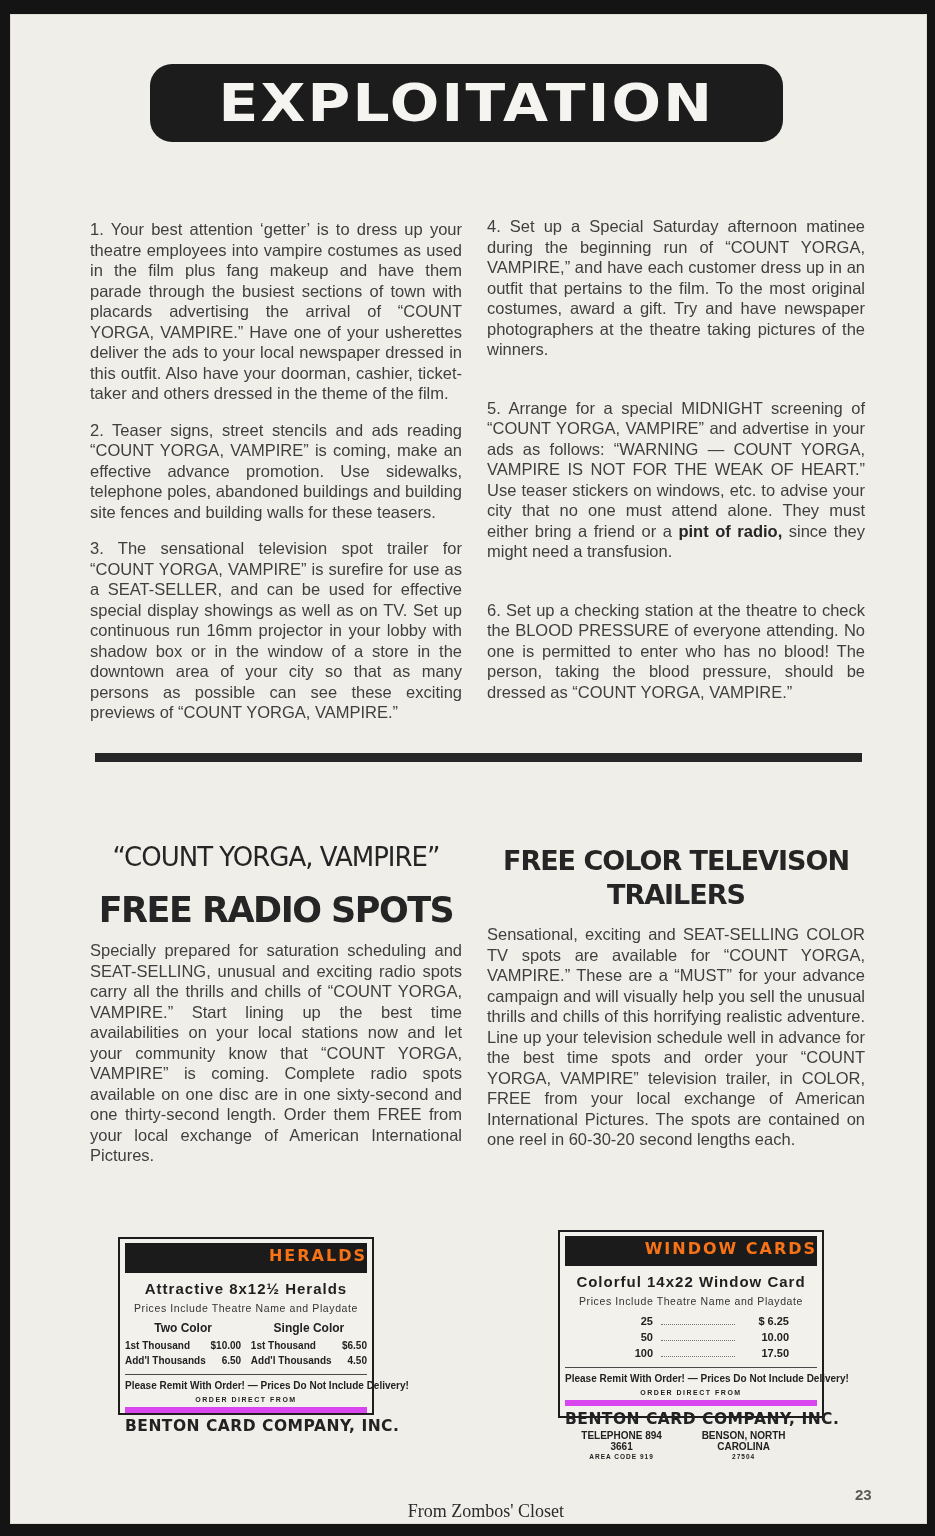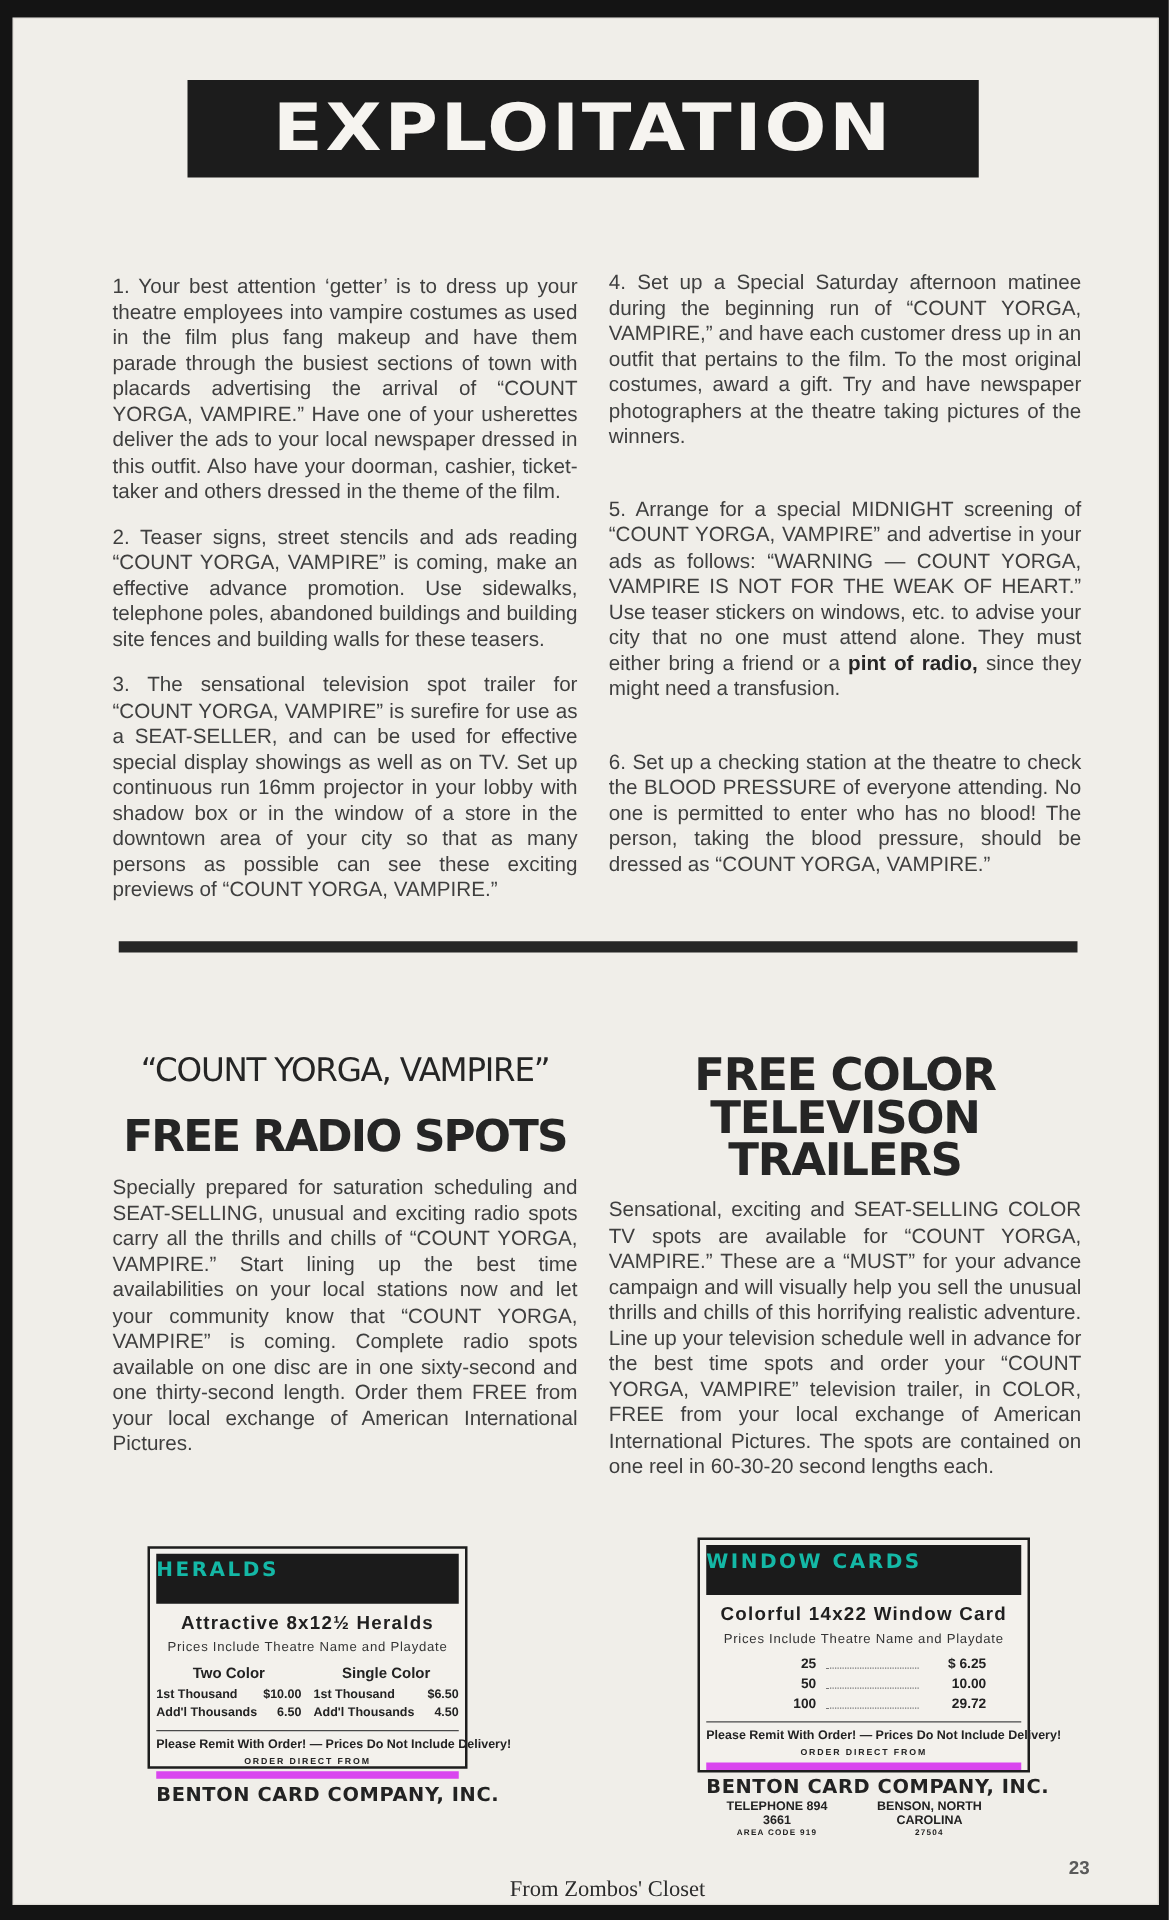--- a/index.html
+++ b/index.html
@@ -10,21 +10,21 @@
     overflow:hidden;
   }
   .page{
     position:absolute;top:14px;left:10px;right:8px;bottom:12px;
     background:#f0eee9;
     box-shadow:inset 0 0 0 1px #dfdcd6;
   }
   
   .banner{
     position:absolute;left:140px;top:50px;width:633px;height:78px;
-    background:#1c1c1c;display:flex;align-items:center;justify-content:center;
+    background:#1c1c1c;display:flex;align-items:center;justify-content:center;border-radius:22px;
   }
   .banner span{
     color:#f6f4f0;font-family:"DejaVu Sans",sans-serif;font-weight:bold;
     font-size:52px;letter-spacing:2px;transform:scaleX(1.12);white-space:nowrap;
   }
   
   .col{position:absolute;color:#3f3f3f;margin-top:24px;}
   .col-left{left:80px;top:181px;width:372px;}
   .col-right{left:477px;top:178px;width:378px;}
   .col p{
@@ -44,34 +44,34 @@
     font-size:26px;letter-spacing:-1px;text-align:center;margin:0 0 18px;
     white-space:nowrap;
   }
   .big-head{
     font-family:"DejaVu Sans",sans-serif;font-weight:bold;color:#252525;
     font-size:35px;letter-spacing:-1.5px;text-align:center;margin:0 0 10px;
     white-space:nowrap;
   }
   .tv-head{
     font-family:"DejaVu Sans",sans-serif;font-weight:bold;color:#252525;
-    font-size:36px;letter-spacing:-1px;text-align:center;margin:0 0 12px;line-height:34px;
+    font-size:27px;letter-spacing:-1px;text-align:center;margin:0 0 12px;line-height:34px;
   }
   .section .body{font-size:16.5px;line-height:20.5px;text-align:justify;margin:0;}
   
   .price-box{
     position:absolute;border:2px solid #1d1d1d;background:#f3f1ec;
     padding:4px 5px 5px;box-sizing:border-box;color:#222;
   }
   .box-heralds{left:108px;top:1223px;width:256px;height:178px;}
   .box-window{left:548px;top:1216px;width:266px;height:188px;}
   .box-header{
-    background:#1b1b1b;color:#14b8a6;text-align:left;
+    background:#1b1b1b;color:#f97316;text-align:right;
     font-family:"DejaVu Sans",sans-serif;font-weight:bold;
-    font-size:16px;letter-spacing:2px;padding:3px 0 18px;
+    font-size:16px;letter-spacing:2px;padding:3px 0 8px;
   }
   .box-sub{
     text-align:center;font-weight:bold;font-size:15px;letter-spacing:1px;
     margin-top:7px;color:#1f1f1f;
   }
   .box-note{
     text-align:center;font-size:10.5px;letter-spacing:.6px;margin-top:5px;color:#333;
   }
   .two-cols{display:flex;justify-content:space-between;margin-top:7px;}
   .pcol{width:48%;}
@@ -183,21 +183,21 @@
         <span class="price">$ 6.25</span>
       </div>
       <div class="wrow">
         <span class="qty">50</span>
         <span class="leader"></span>
         <span class="price">10.00</span>
       </div>
       <div class="wrow">
         <span class="qty">100</span>
         <span class="leader"></span>
-        <span class="price">29.72</span>
+        <span class="price">17.50</span>
       </div>
     </div>
     <div class="remit">Please Remit With Order!  —  Prices Do Not Include Delivery!</div>
     <div class="order-from">ORDER DIRECT FROM</div>
     <div class="company">BENTON CARD COMPANY, INC.</div>
     <div class="contact">
       <div class="cgroup">
         <div class="cmain">TELEPHONE 894 3661</div>
         <div class="csub">AREA CODE 919</div>
       </div>

